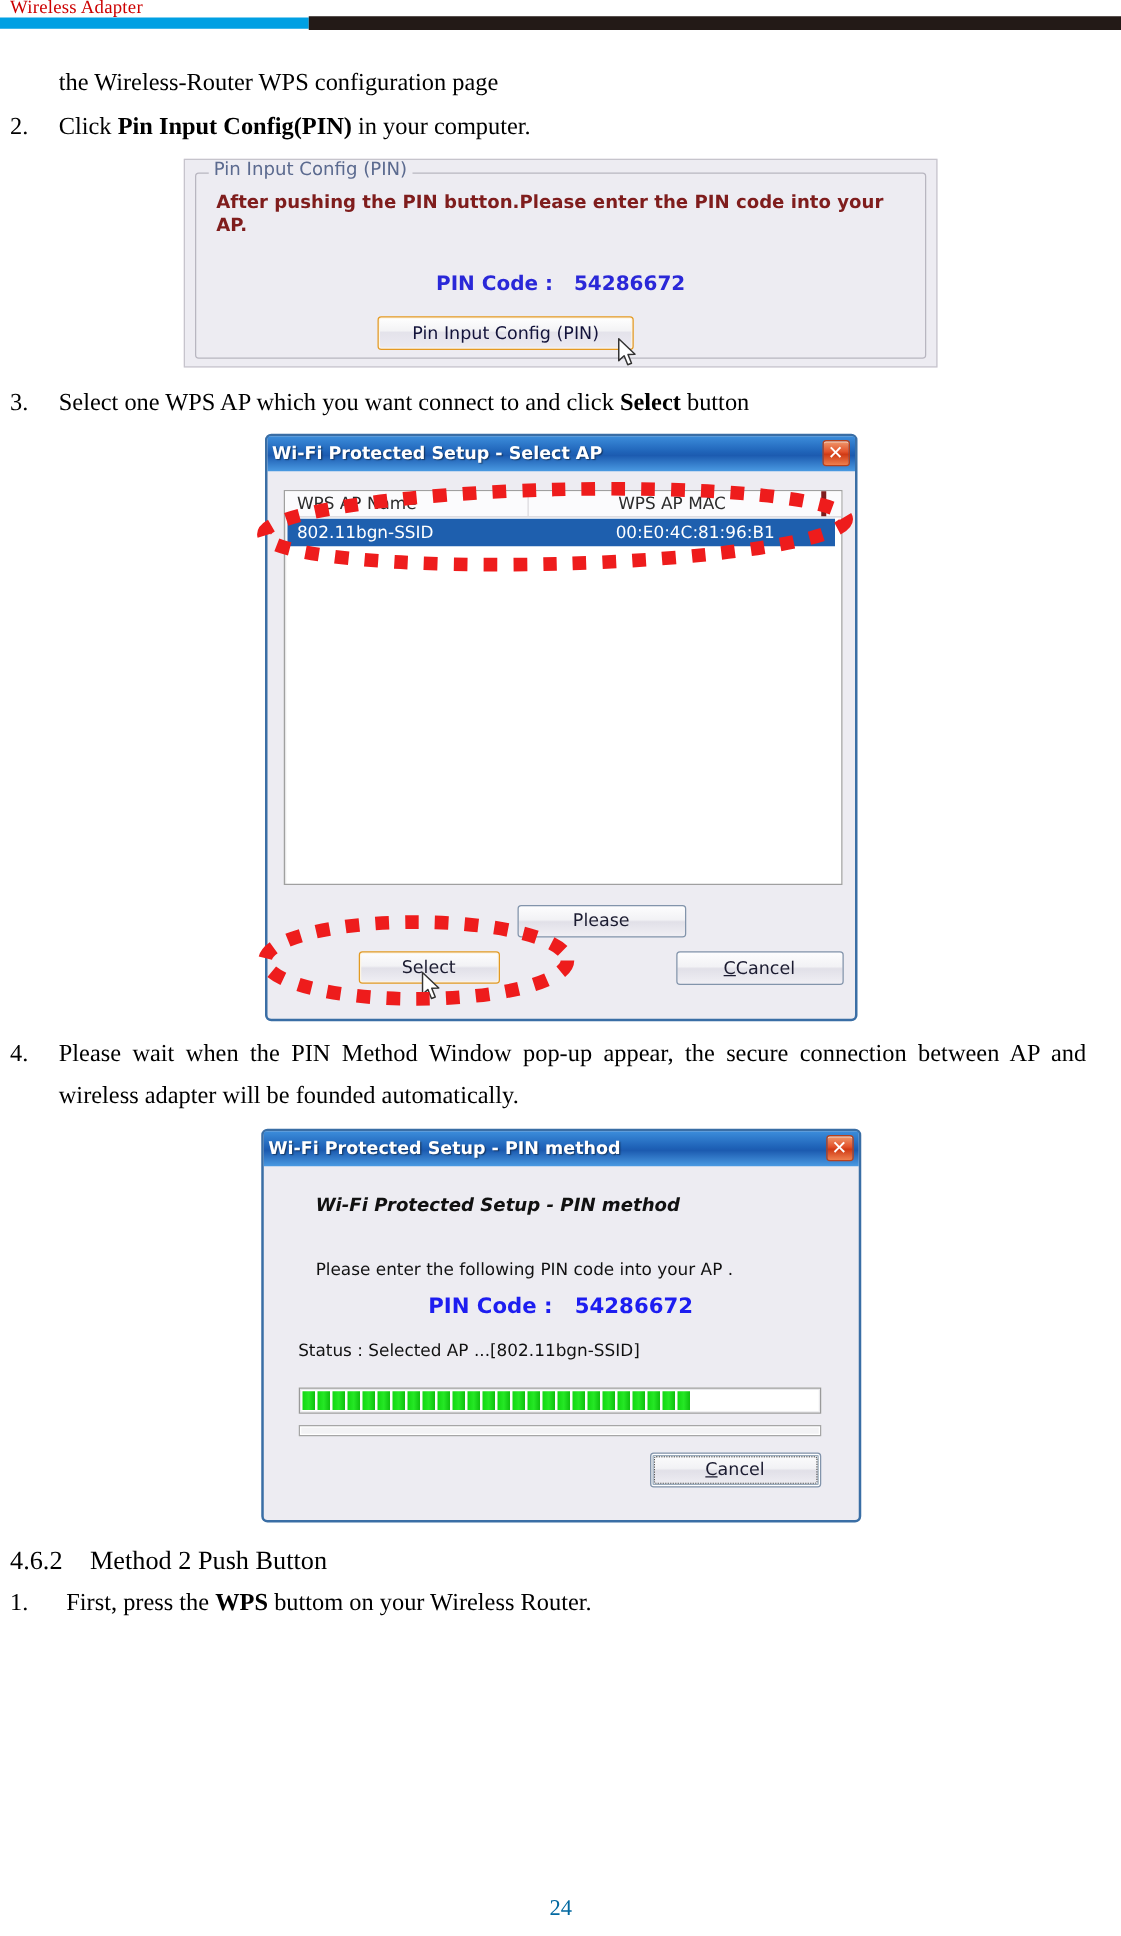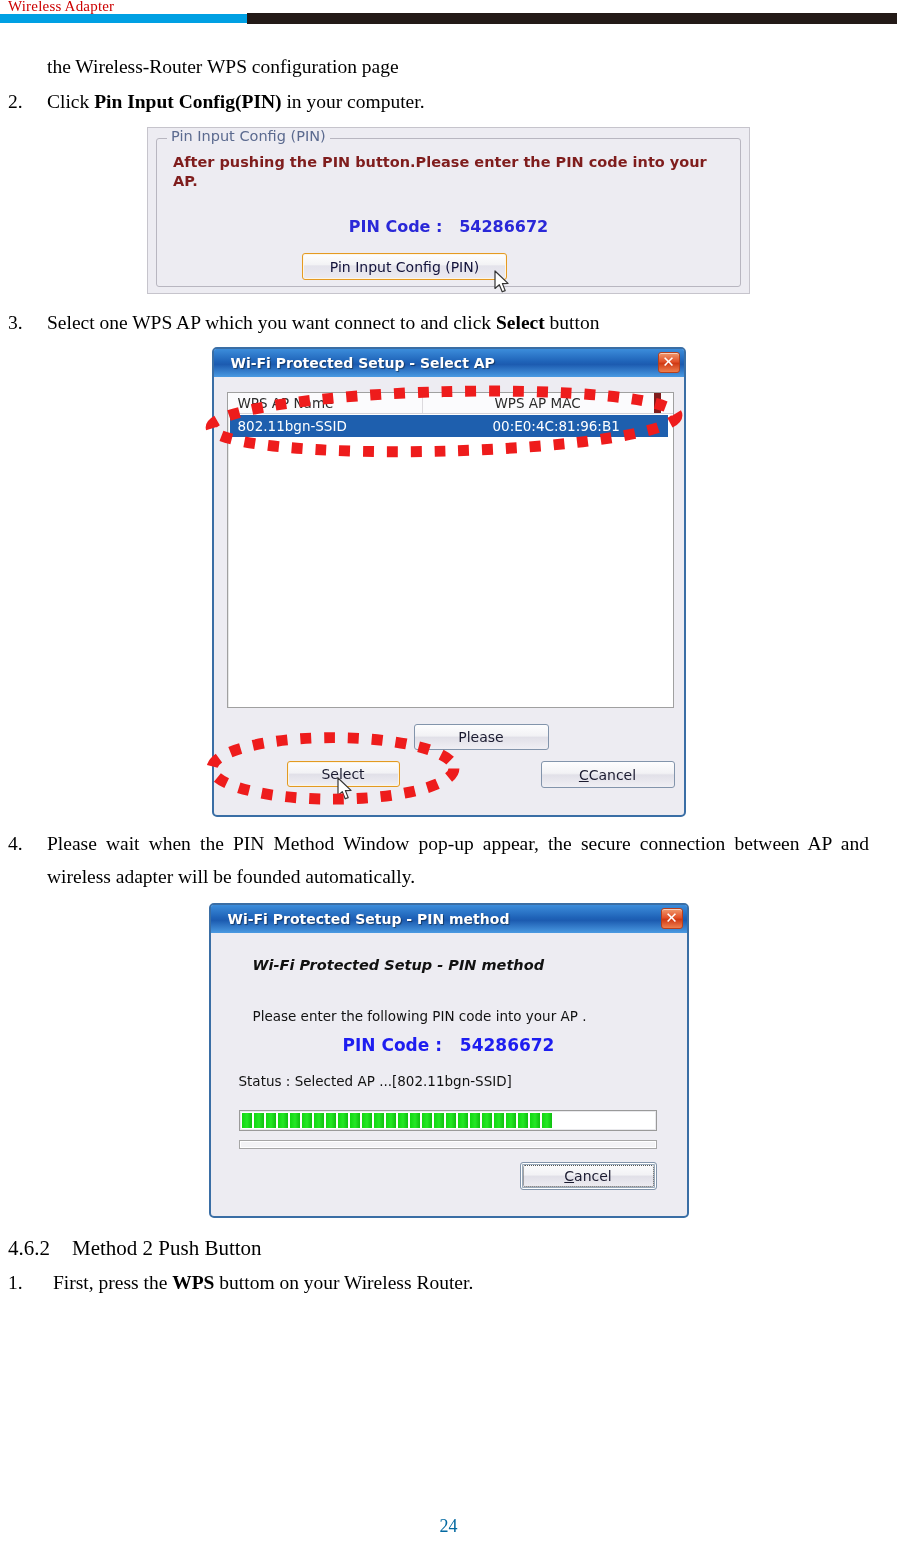--- a/index.html
+++ b/index.html
@@ -113,21 +113,21 @@
     background: #edecf2;
     border: 2px solid #3a6ea5;
     border-radius: 5px;
     font-family: "DejaVu Sans", sans-serif;
   }
   .dlg-title {
     height: 28px;
     background: linear-gradient(to bottom, #3c8ddb 0%, #1f63b8 45%, #1c5bb0 55%, #4a9ae2 100%);
     border-radius: 2px 2px 0 0;
     display: flex; align-items: center;
-    padding-left: 17px;
+    padding-left: 4px;
     position: relative;
   }
   .dlg-title span.t {
     color: #fff; font-size: 14px; font-weight: bold;
     text-shadow: 1px 1px 1px rgba(0,0,0,.45);
     font-family: "DejaVu Sans", sans-serif;
   }
   .close-btn {
     position: absolute; right: 4px; top: 3px;
     width: 22px; height: 21px;
@@ -156,21 +156,21 @@
     display:flex; height: 21px;
     border-bottom: 1px solid #d4d2d8;
     background: #fbfbfd;
   }
   .ap-head .col {
     font-size: 13.5px; color: #2c2c2c;
     display:flex; align-items:center;
     font-family: "DejaVu Sans", sans-serif;
   }
   .ap-head .c1 { width: 195px; padding-left: 10px; border-right: 1px solid #dcdade; }
-  .ap-head .c2 { flex:1; padding-left: 72px; border-right: 7px solid #7f1d1d; }
+  .ap-head .c2 { flex:1; padding-left: 72px; border-right: 4px solid #7f1d1d; }
   .ap-head .c3 { width: 12px; }
   .ap-row {
     display:flex; height: 22px; align-items:center;
     background: #1e5fae;
     color: #fff; font-size: 13.5px;
     font-family: "DejaVu Sans", sans-serif;
     margin: 1px 5px 0 2px;
   }
   .ap-row .c1 { width: 193px; padding-left: 8px; }
   .ap-row .c2 { flex:1; padding-left: 70px; }

